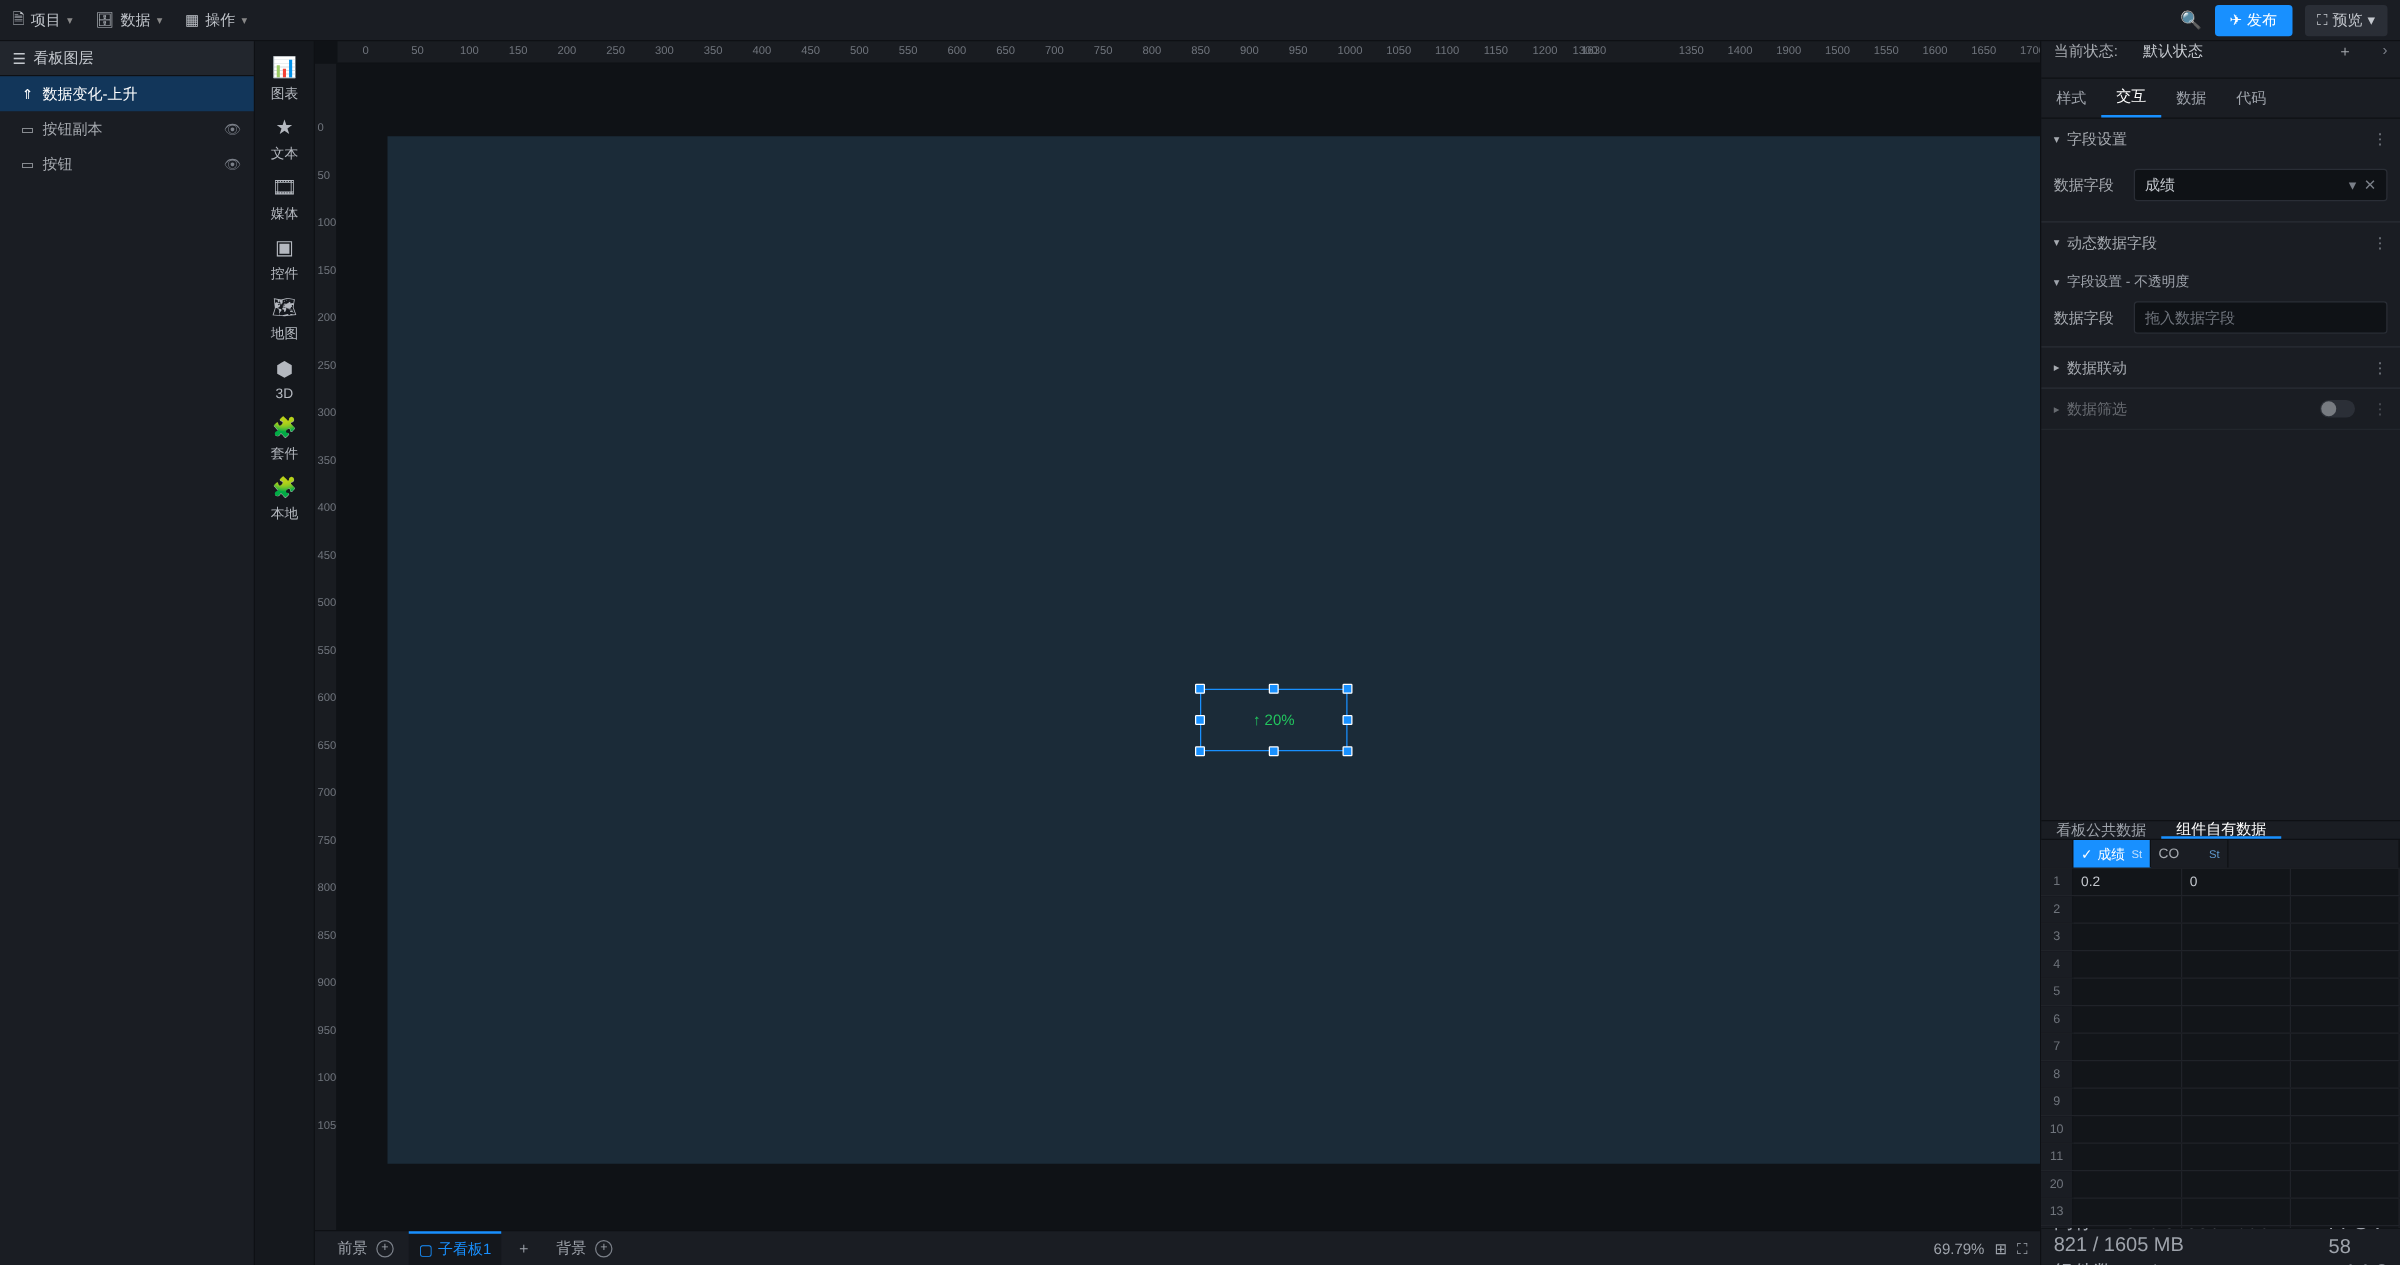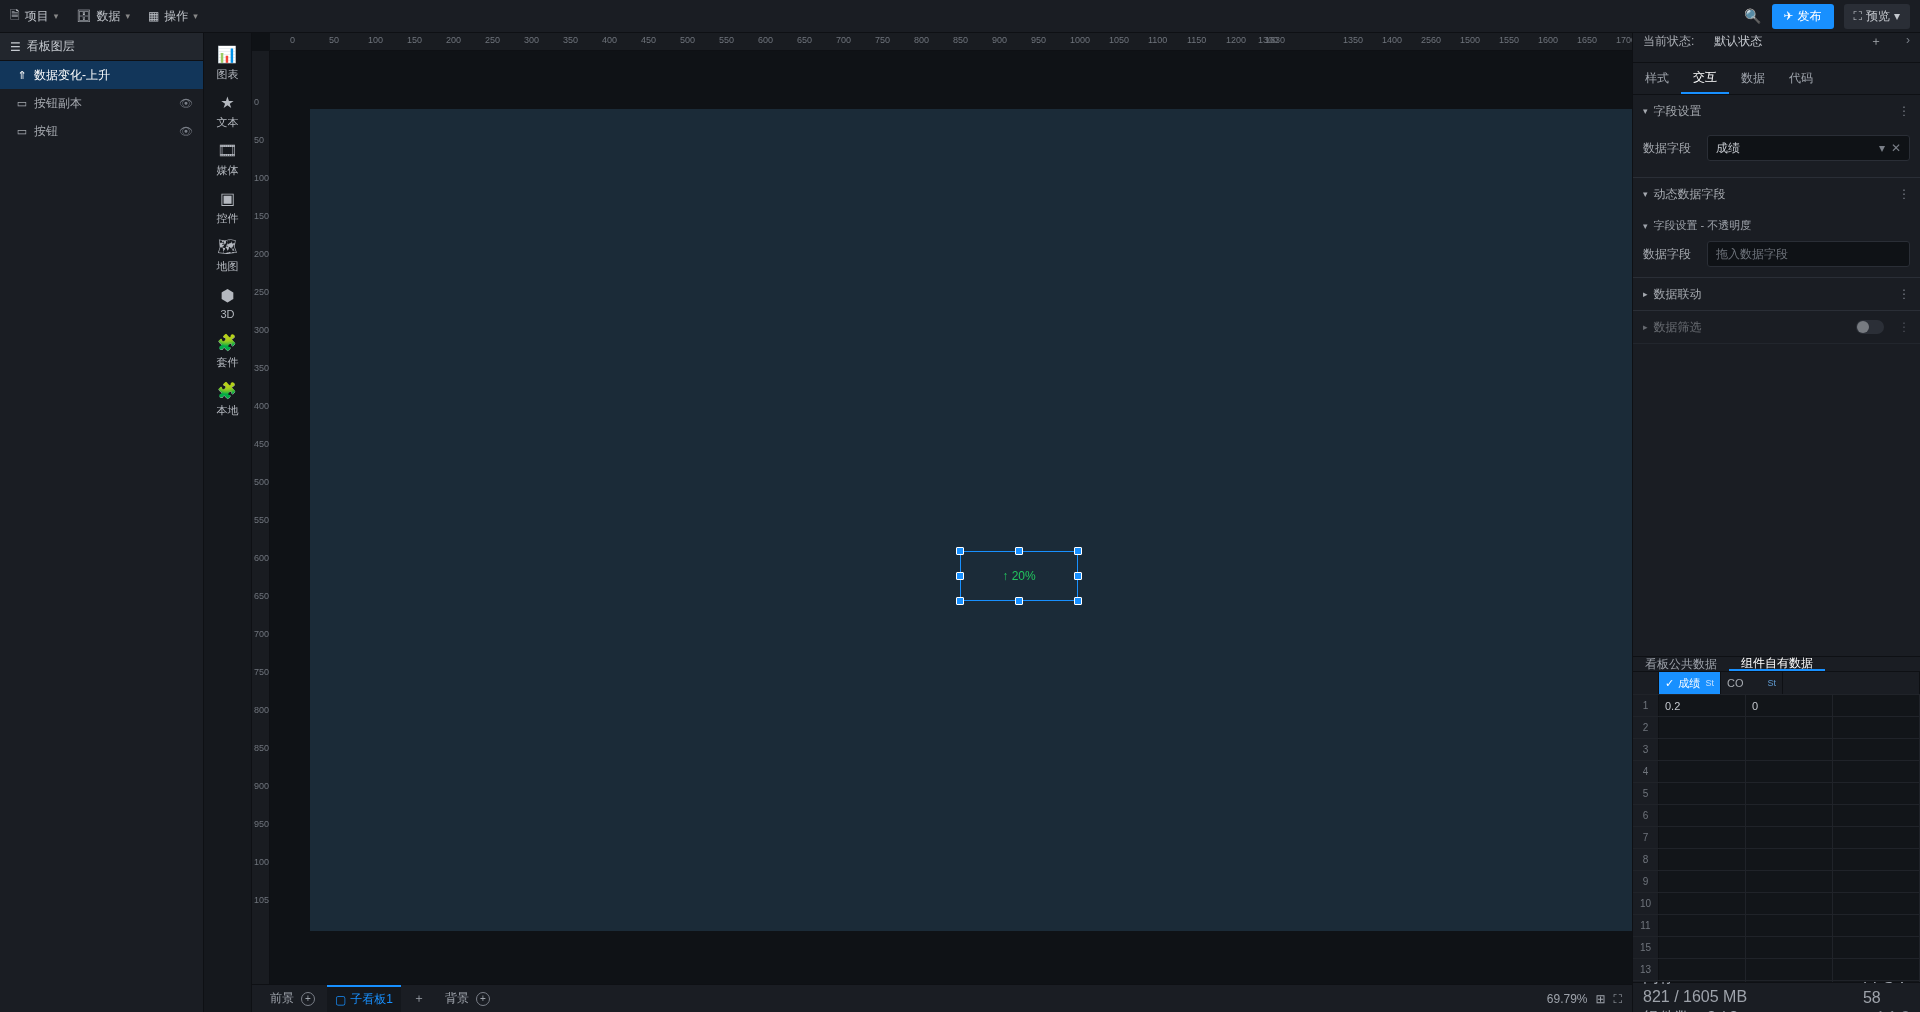--- a/index.html
+++ b/index.html
@@ -214,21 +214,21 @@
         <span style="left: 761px;">950</span>
         <span style="left: 800px;">1000</span>
         <span style="left: 839px;">1050</span>
         <span style="left: 878px;">1100</span>
         <span style="left: 917px;">1150</span>
         <span style="left: 956px;">1200</span>
         <span style="left: 995px;">1630</span>
         <span style="left: 988px;">1300</span>
         <span style="left: 1073px;">1350</span>
         <span style="left: 1112px;">1400</span>
-        <span style="left: 1151px;">2560</span>
+        <span style="left: 1151px;">1900</span>
         <span style="left: 1190px;">1500</span>
         <span style="left: 1229px;">1550</span>
         <span style="left: 1268px;">1600</span>
         <span style="left: 1307px;">1650</span>
         <span style="left: 1346px;">1700</span>
       </div>
     <div class="rbody">
       <div class="ruler-v" id="ruler-v">
           <span style="top: 46px;">0</span>
           <span style="top: 84px;">50</span>
@@ -447,21 +447,21 @@
             <div class="gc"></div>
             <div class="gc"></div>
           </div>
           <div class="grow">
             <div class="gc-idx">11</div>
             <div class="gc"></div>
             <div class="gc"></div>
             <div class="gc"></div>
           </div>
           <div class="grow">
-            <div class="gc-idx">15</div>
+            <div class="gc-idx">20</div>
             <div class="gc"></div>
             <div class="gc"></div>
             <div class="gc"></div>
           </div>
           <div class="grow">
             <div class="gc-idx">13</div>
             <div class="gc"></div>
             <div class="gc"></div>
             <div class="gc"></div>
           </div>

